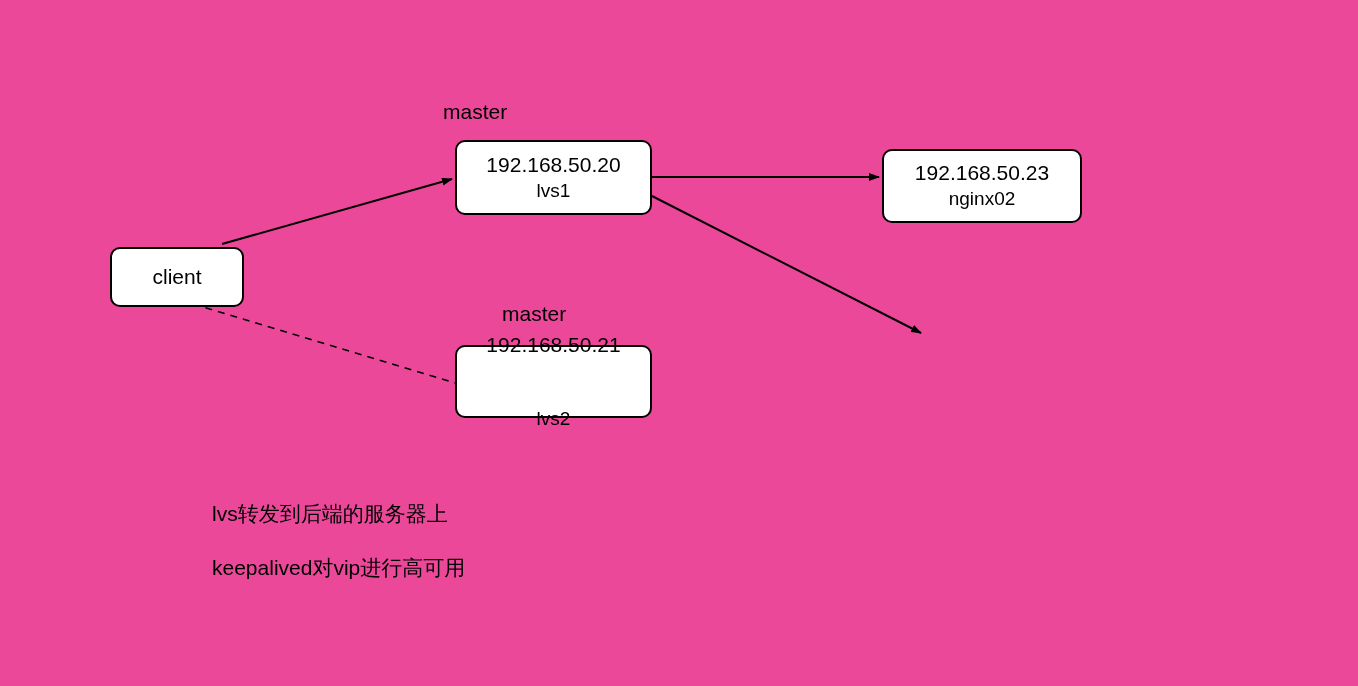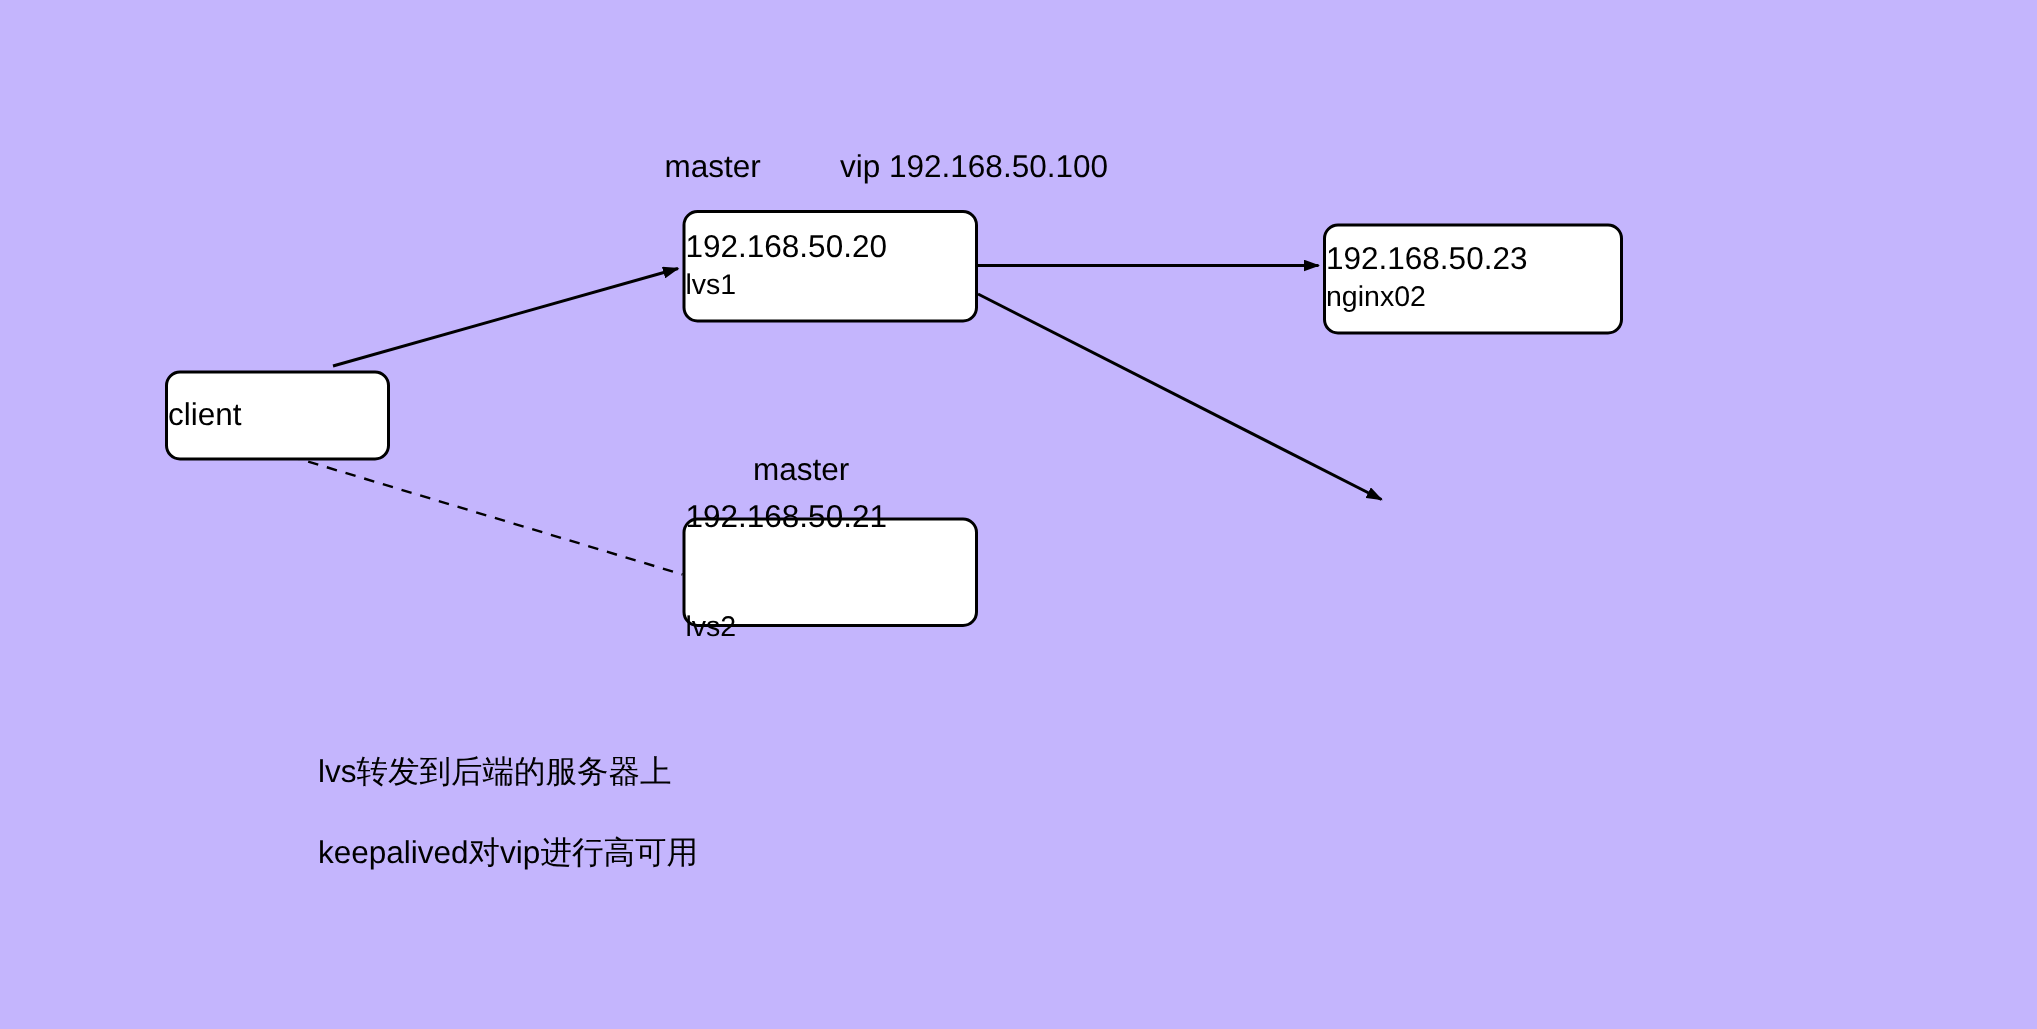--- a/index.html
+++ b/index.html
@@ -8,39 +8,39 @@
     background: #ffffff;
   }
   body {
     font-family: "Liberation Sans", "DejaVu Sans", sans-serif;
     color: #000000;
   }
   #canvas {
     position: relative;
     width: 1358px;
     height: 686px;
-    background: #c4b5fd;
+    background: #ec4899;
     overflow: hidden;
   }
   #edges {
     position: absolute;
     left: 0;
     top: 0;
     width: 1358px;
     height: 686px;
   }
   .node {
     position: absolute;
     box-sizing: border-box;
     border: 2px solid #000000;
     border-radius: 10px;
     background: #ffffff;
     display: flex;
     flex-direction: column;
-    align-items: flex-start;
+    align-items: center;
     justify-content: center;
     line-height: 1.28;
     z-index: 2;
   }
   .node-line {
     display: block;
     white-space: nowrap;
     text-align: center;
   }
   .node-ip {
@@ -81,25 +81,24 @@
 
     <line x1="652" y1="177" x2="879" y2="177" stroke="#000000" stroke-width="2" marker-end="url(#arrowhead)"></line>
 
     <line x1="652" y1="196" x2="921" y2="333" stroke="#000000" stroke-width="2" marker-end="url(#arrowhead)"></line>
 
     <line x1="193" y1="304" x2="455" y2="383" stroke="#000000" stroke-width="1.6" stroke-dasharray="7 6"></line>
   </svg>
 
   <div class="free-label" style="left:443px; top:100px;">master</div>
 
-  <div class="free-label" style="left:560px; top:100px;">vip 192.168.50.100</div>
 
   <div class="free-label" style="left:502px; top:302px;">master</div>
 
-  <div class="node" style="left:110px; top:247px; width:150px; height:60px;">
+  <div class="node" style="left:110px; top:247px; width:134px; height:60px;">
     <span class="node-line node-single">client</span>
   </div>
 
   <div class="node" style="left:455px; top:140px; width:197px; height:75px;">
     <span class="node-line node-ip">192.168.50.20</span>
     <span class="node-line node-host">lvs1</span>
   </div>
 
   <div class="node" style="left:455px; top:345px; width:197px; height:73px;gap:48px;">
     <span class="node-line node-ip">192.168.50.21</span>

